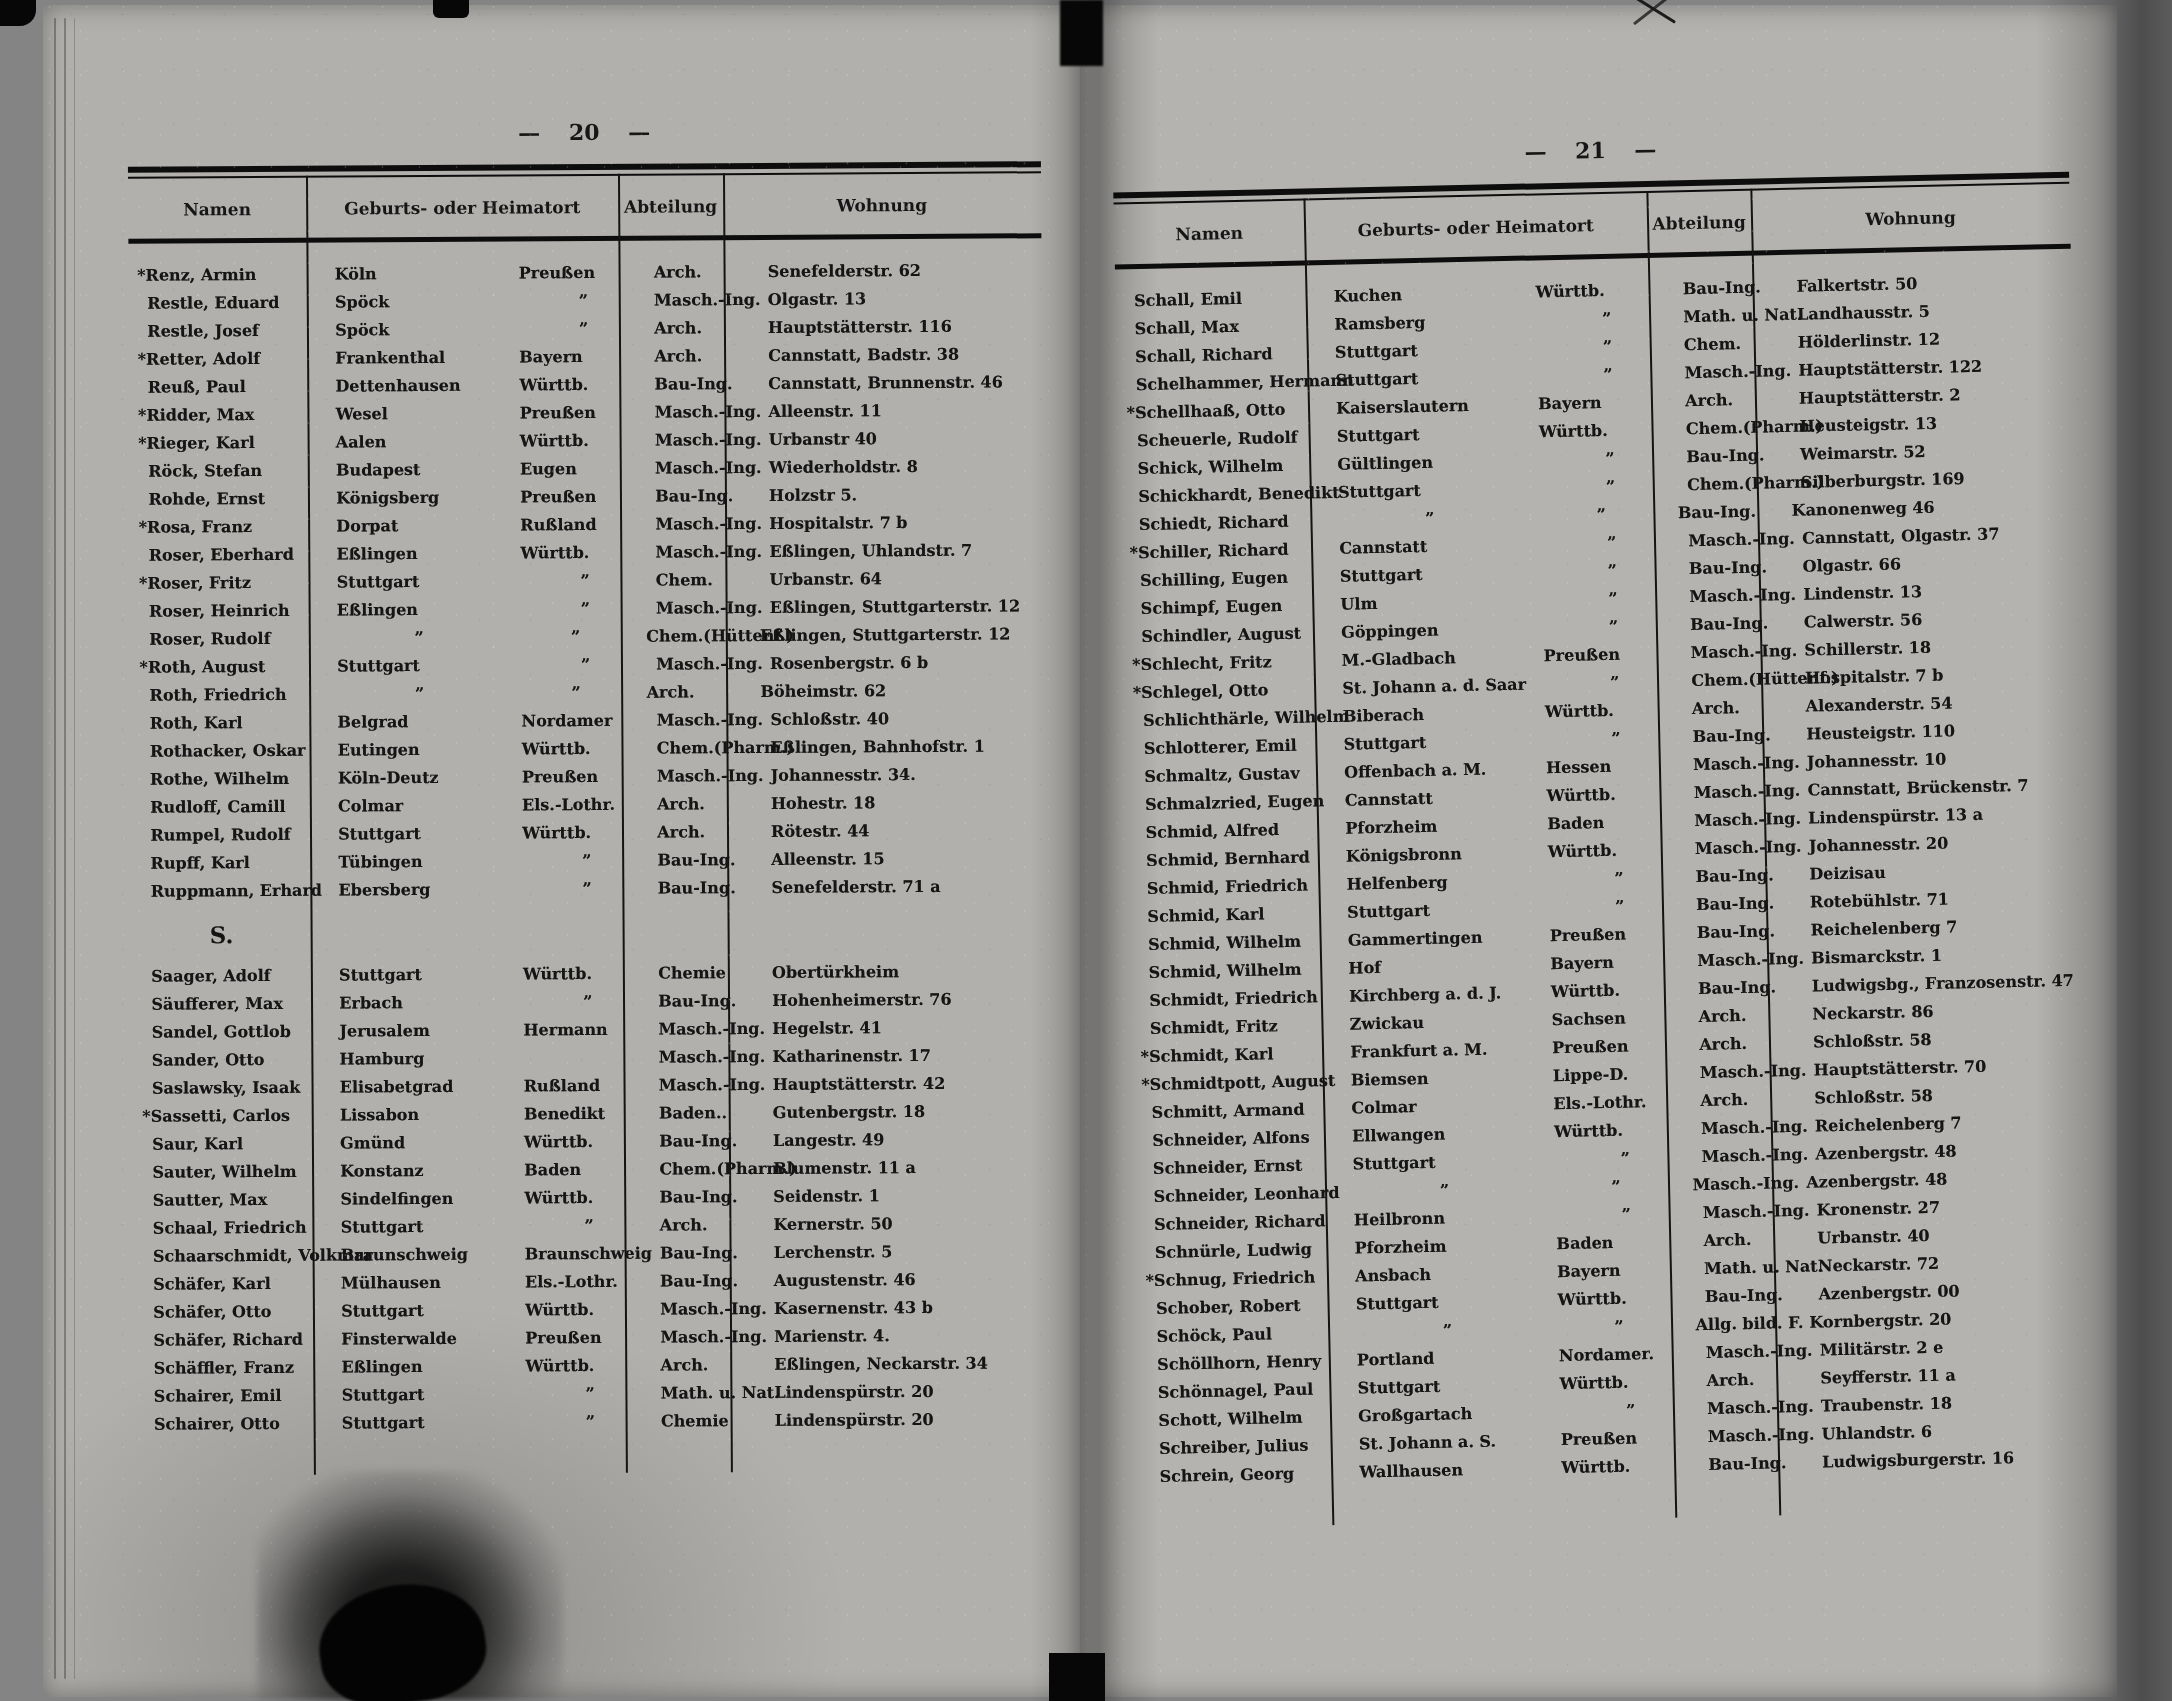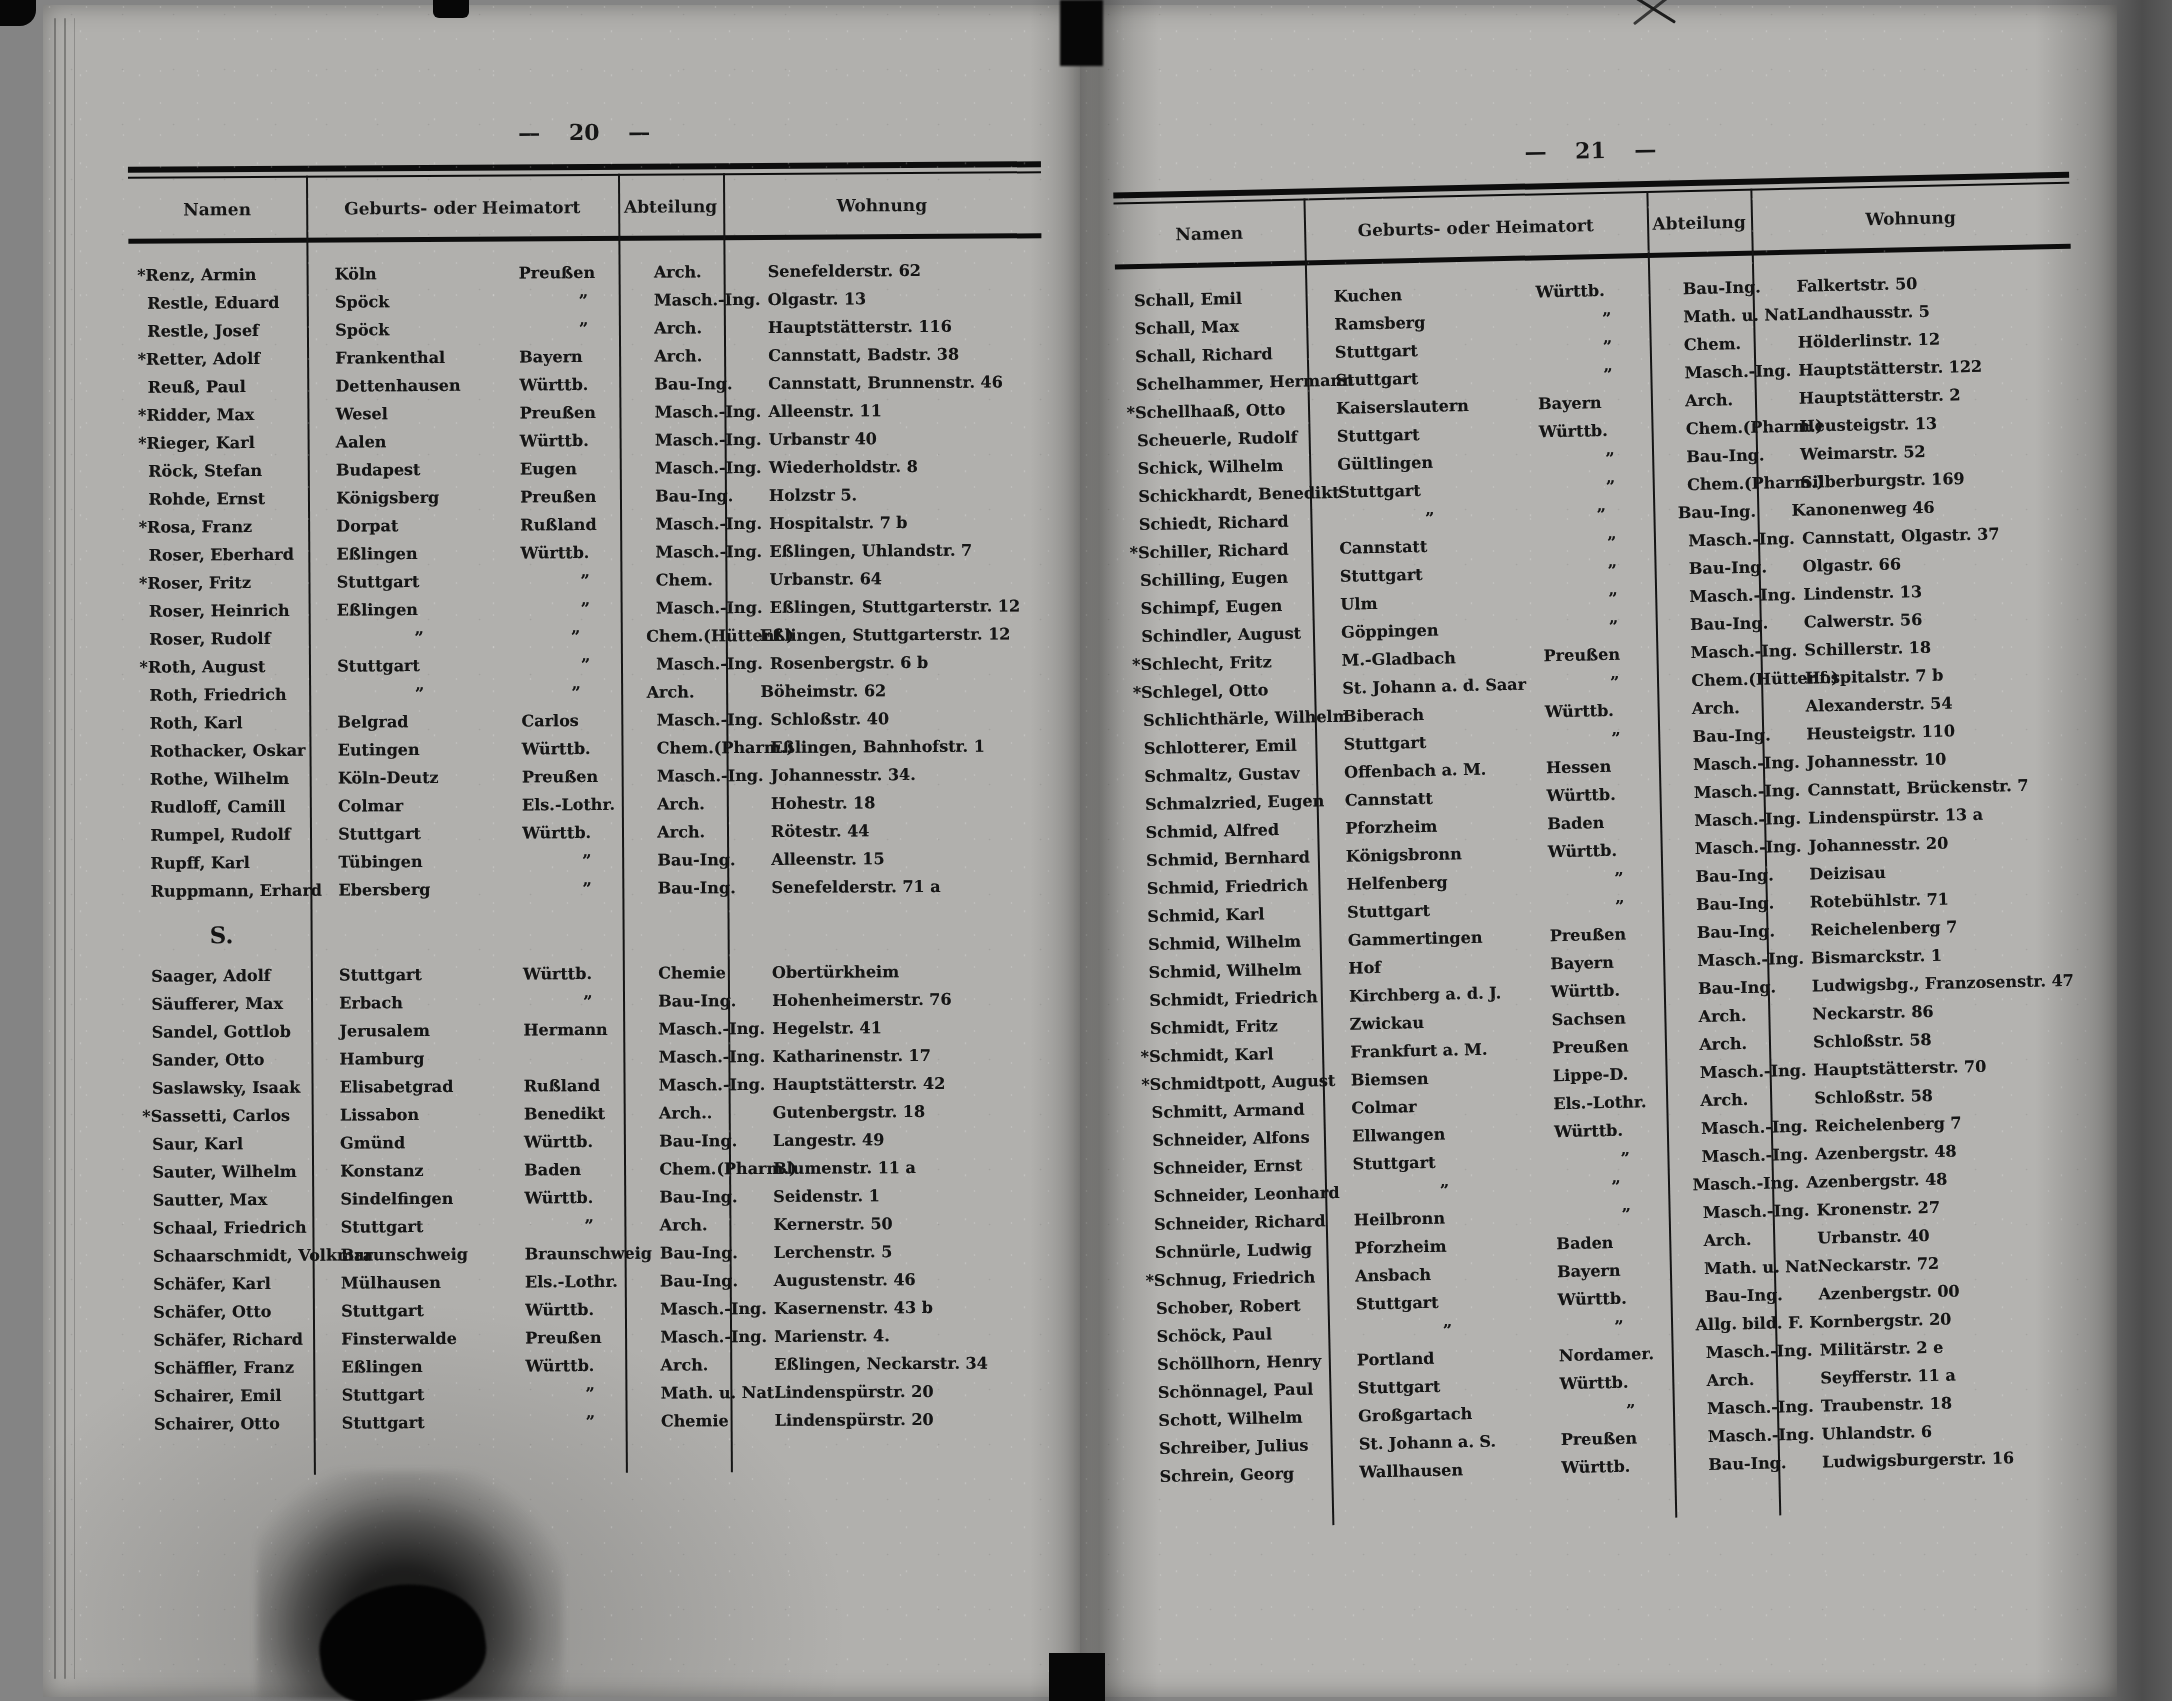--- a/index.html
+++ b/index.html
@@ -217,21 +217,21 @@
           <div class="row">
     <div class="cell c-name">Roth, Friedrich</div>
     <div class="cell c-place ditto">”</div>
     <div class="cell c-state ditto">”</div>
     <div class="cell c-dept">Arch.</div>
     <div class="cell c-addr">Böheimstr. 62</div>
   </div>
           <div class="row">
     <div class="cell c-name">Roth, Karl</div>
     <div class="cell c-place">Belgrad</div>
-    <div class="cell c-state">Carlos</div>
+    <div class="cell c-state">Nordamer</div>
     <div class="cell c-dept">Masch.-Ing.</div>
     <div class="cell c-addr">Schloßstr. 40</div>
   </div>
           <div class="row">
     <div class="cell c-name">Rothacker, Oskar</div>
     <div class="cell c-place">Eutingen</div>
     <div class="cell c-state">Württb.</div>
     <div class="cell c-dept">Chem.(Pharm.)</div>
     <div class="cell c-addr">Eßlingen, Bahnhofstr. 1</div>
   </div>
@@ -303,21 +303,21 @@
     <div class="cell c-name">Saslawsky, Isaak</div>
     <div class="cell c-place">Elisabetgrad</div>
     <div class="cell c-state">Rußland</div>
     <div class="cell c-dept">Masch.-Ing.</div>
     <div class="cell c-addr">Hauptstätterstr. 42</div>
   </div>
           <div class="row">
     <div class="cell c-name starred">*Sassetti, Carlos</div>
     <div class="cell c-place">Lissabon</div>
     <div class="cell c-state">Benedikt</div>
-    <div class="cell c-dept">Arch..</div>
+    <div class="cell c-dept">Baden..</div>
     <div class="cell c-addr">Gutenbergstr. 18</div>
   </div>
           <div class="row">
     <div class="cell c-name">Saur, Karl</div>
     <div class="cell c-place">Gmünd</div>
     <div class="cell c-state">Württb.</div>
     <div class="cell c-dept">Bau-Ing.</div>
     <div class="cell c-addr">Langestr. 49</div>
   </div>
           <div class="row">

